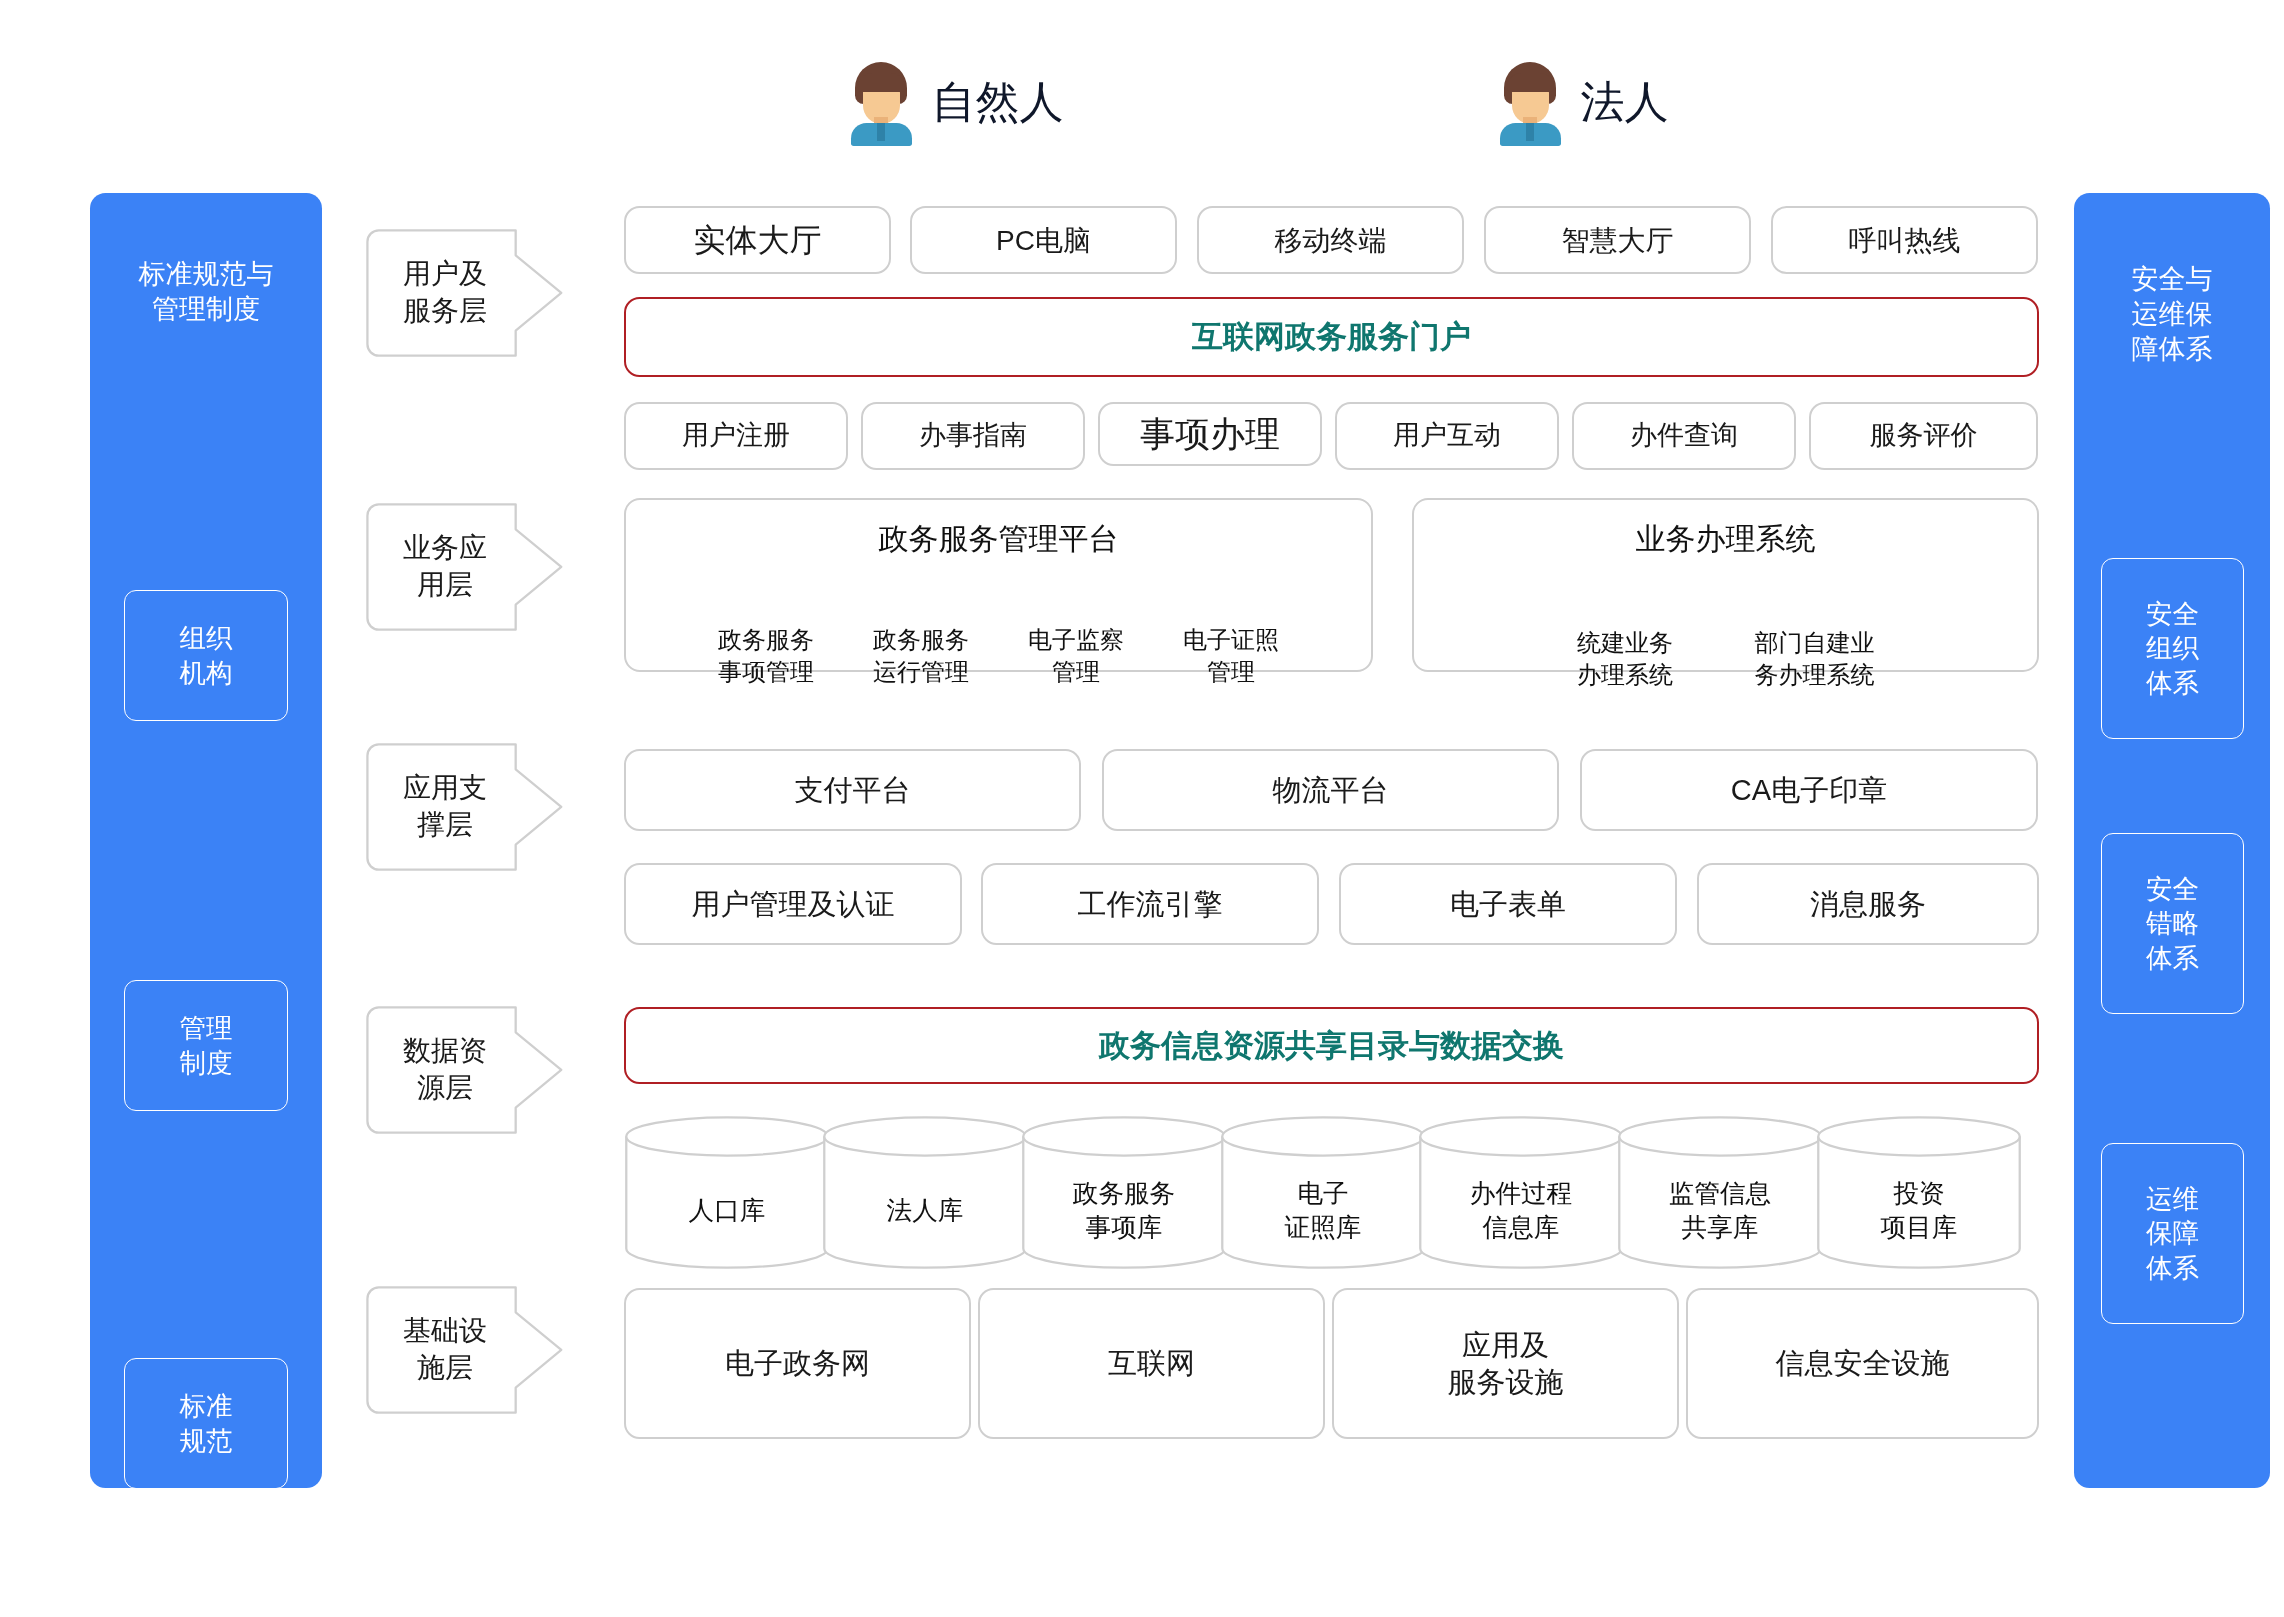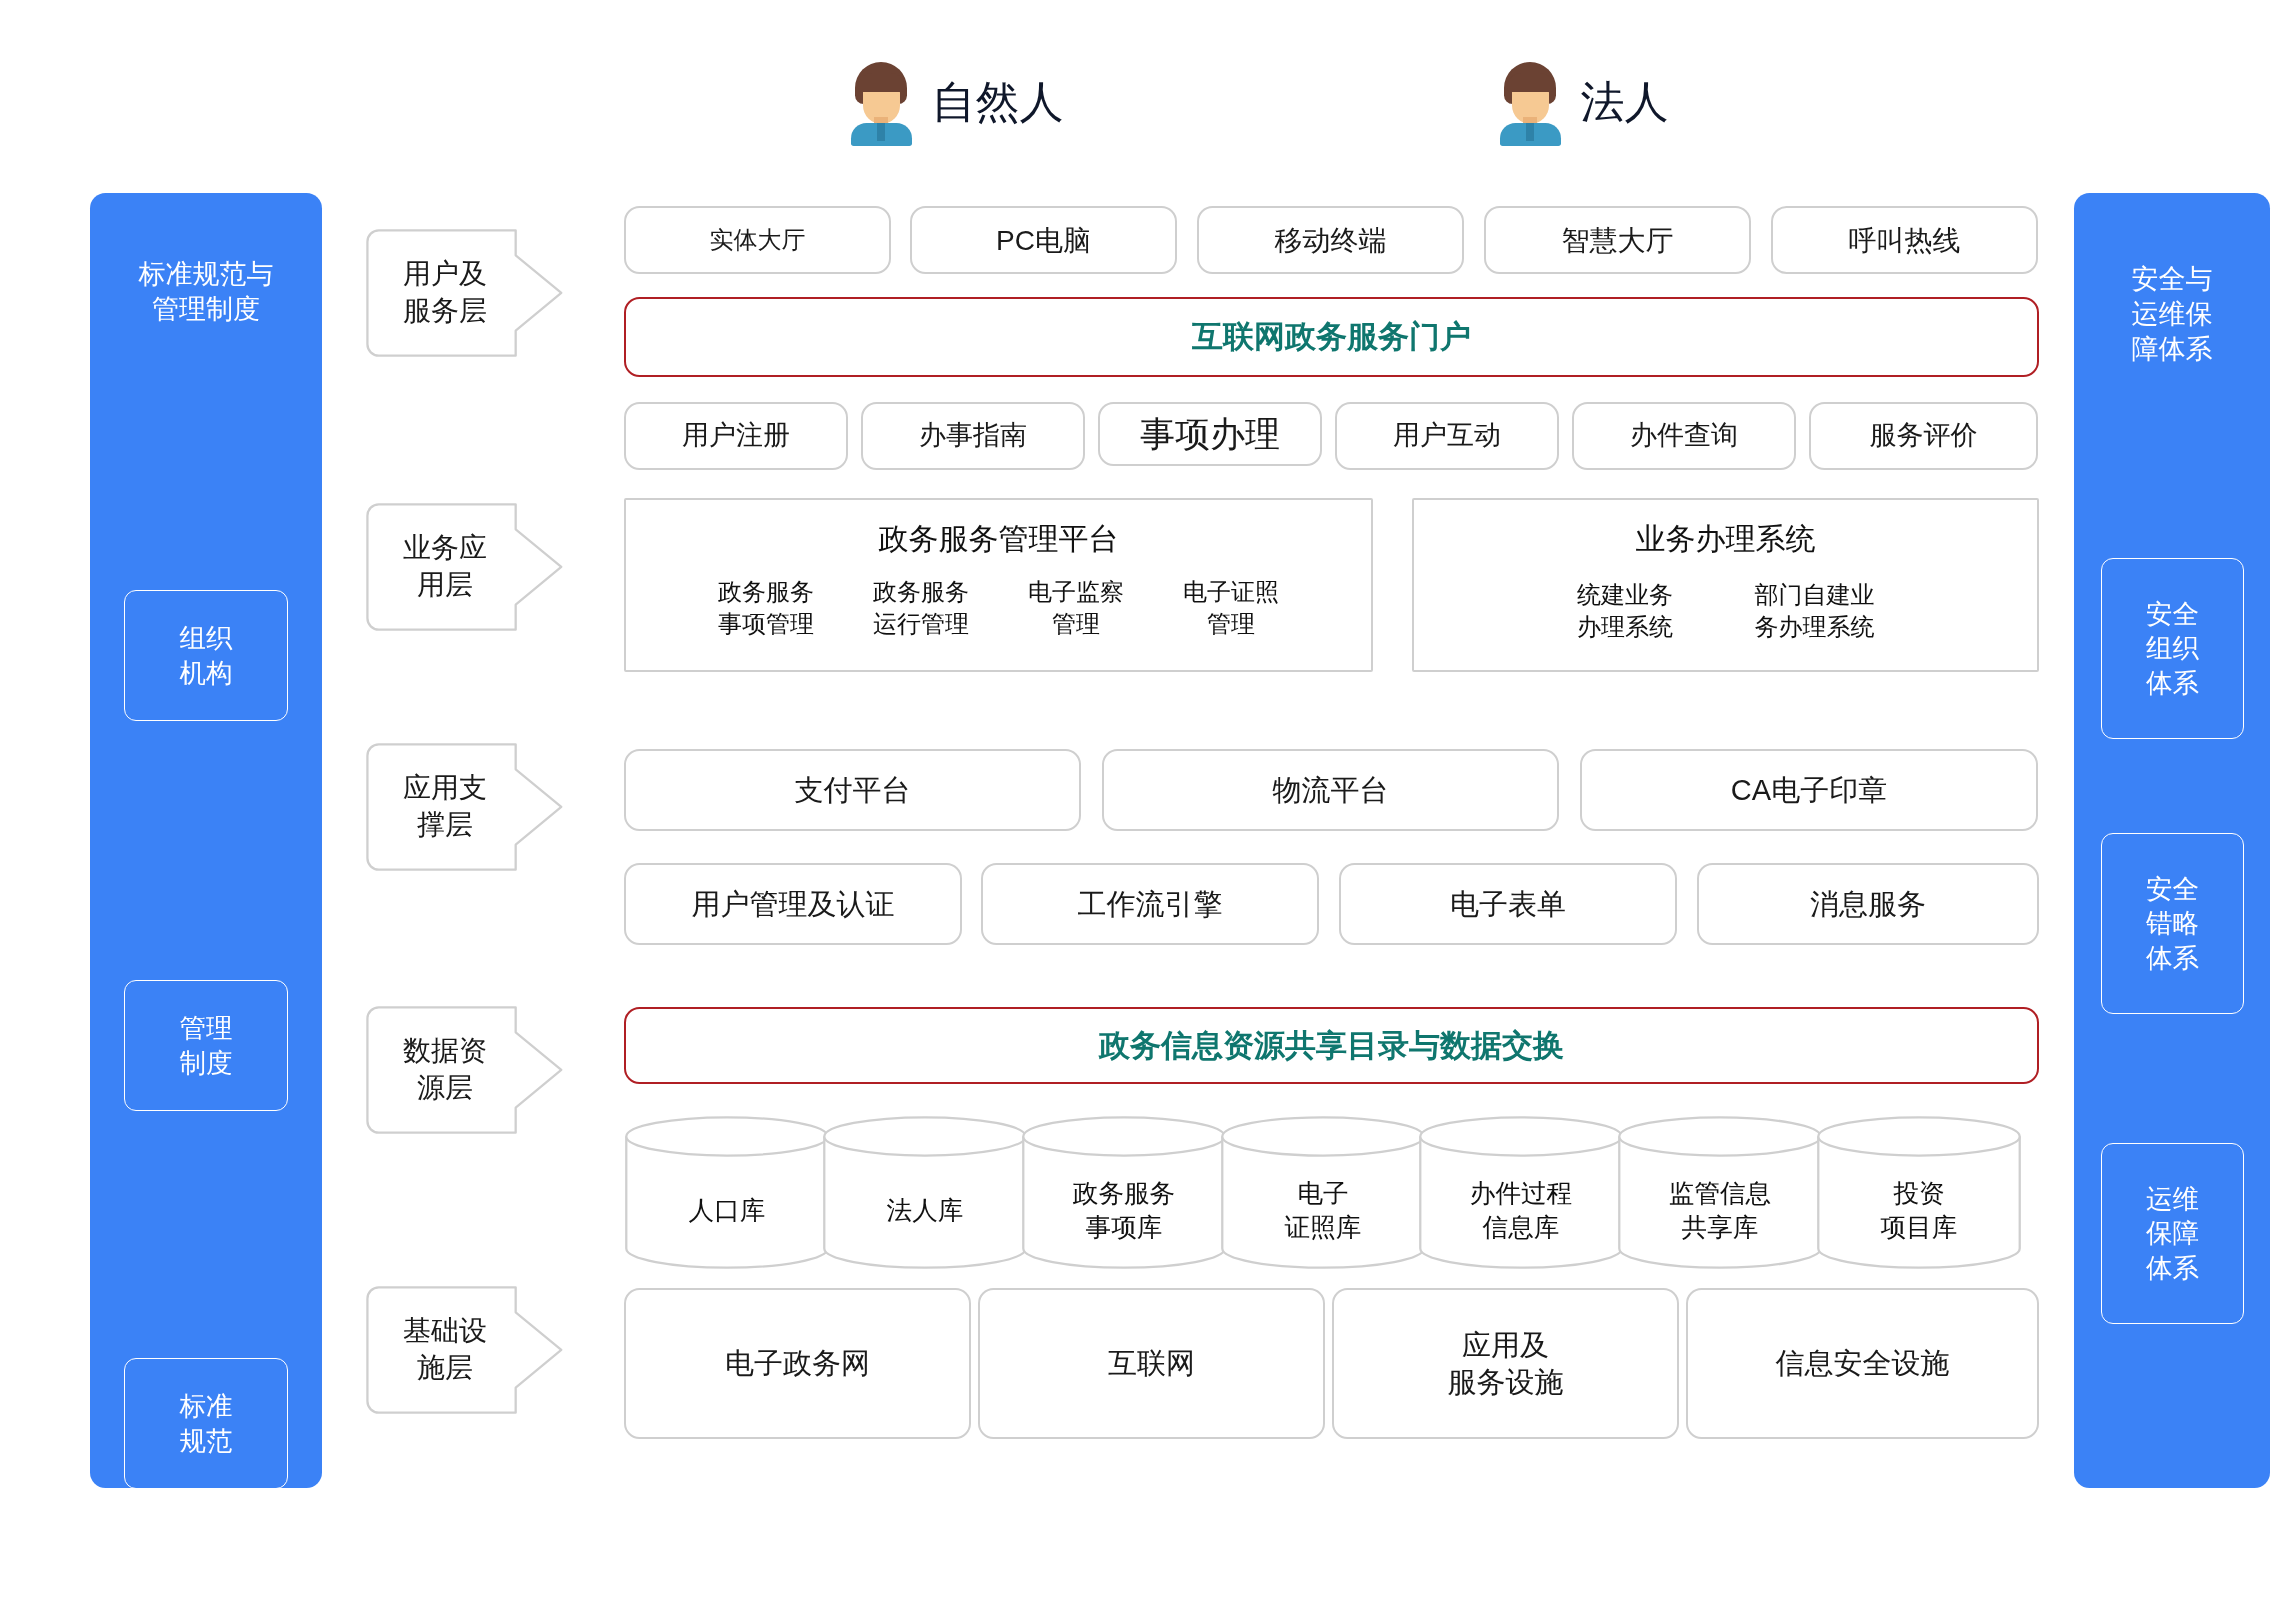--- a/index.html
+++ b/index.html
@@ -93,22 +93,22 @@
   .cyl .cl{
     position:absolute; left:0; top:36px; width:100%; height:calc(100% - 36px);
     display:flex; align-items:center; justify-content:center;
     text-align:center; font-size:25.6px; color:#111; line-height:1.32;
     white-space:pre-line;
   }
 
   
   .appbox{
     position:absolute;
-    border:2.3px solid #cfcfcf; border-radius:2px; background:#fff;
-    display:flex; flex-direction:column; align-items:center;
+    border:2.3px solid #cfcfcf; border-radius:16px; background:#fff;
+    display:flex; flex-direction:column; align-items:center;gap:48px;
   }
   .app-title{ font-size:30px; color:#111; }
   .app-cols{ display:flex; justify-content:center; }
   .app-col{
     font-size:24px; color:#111; text-align:center; line-height:1.35;
     white-space:pre-line;
   }
 </style>
 </head>
 <body>
@@ -196,21 +196,21 @@
 </div>
 
 <div class="tagwrap" style="left:365px; top:1285px; width:201px; height:130px;">
   <svg width="201" height="130" viewBox="0 0 440 285">
     <path d="M30,5 H330 V60 L430,142 L330,225 V280 H30 a25,25 0 0 1 -25,-25 V30 a25,25 0 0 1 25,-25 Z" fill="#ffffff" stroke="#cfcfcf" stroke-width="5" stroke-linejoin="round"></path>
   </svg>
   <div class="txt">基础设
 施层</div>
 </div>
 
-<div class="gbox" style="position:absolute; left:624px; top:206px; width:267px; height:68px; font-size:24px;">实体大厅</div>
+<div class="gbox" style="position:absolute; left:624px; top:206px; width:267px; height:68px; font-size:32px;">实体大厅</div>
 <div class="gbox" style="position:absolute; left:910px; top:206px; width:267px; height:68px; font-size:28px;">PC电脑</div>
 <div class="gbox" style="position:absolute; left:1197px; top:206px; width:267px; height:68px; font-size:28px;">移动终端</div>
 <div class="gbox" style="position:absolute; left:1484px; top:206px; width:267px; height:68px; font-size:28px;">智慧大厅</div>
 <div class="gbox" style="position:absolute; left:1771px; top:206px; width:267px; height:68px; font-size:28px;">呼叫热线</div>
 
 <div class="redbox" style="position:absolute; left:624px; top:297px; width:1415px; height:80px; font-size:31px;">互联网政务服务门户</div>
 
 <div class="gbox" style="position:absolute; left:624px; top:402px; width:224px; height:68px; font-size:27px;">用户注册</div>
 <div class="gbox" style="position:absolute; left:861px; top:402px; width:224px; height:68px; font-size:27px;">办事指南</div>
 <div class="gbox" style="position:absolute; left:1098px; top:402px; width:224px; height:64px; font-size:35px;">事项办理</div>

